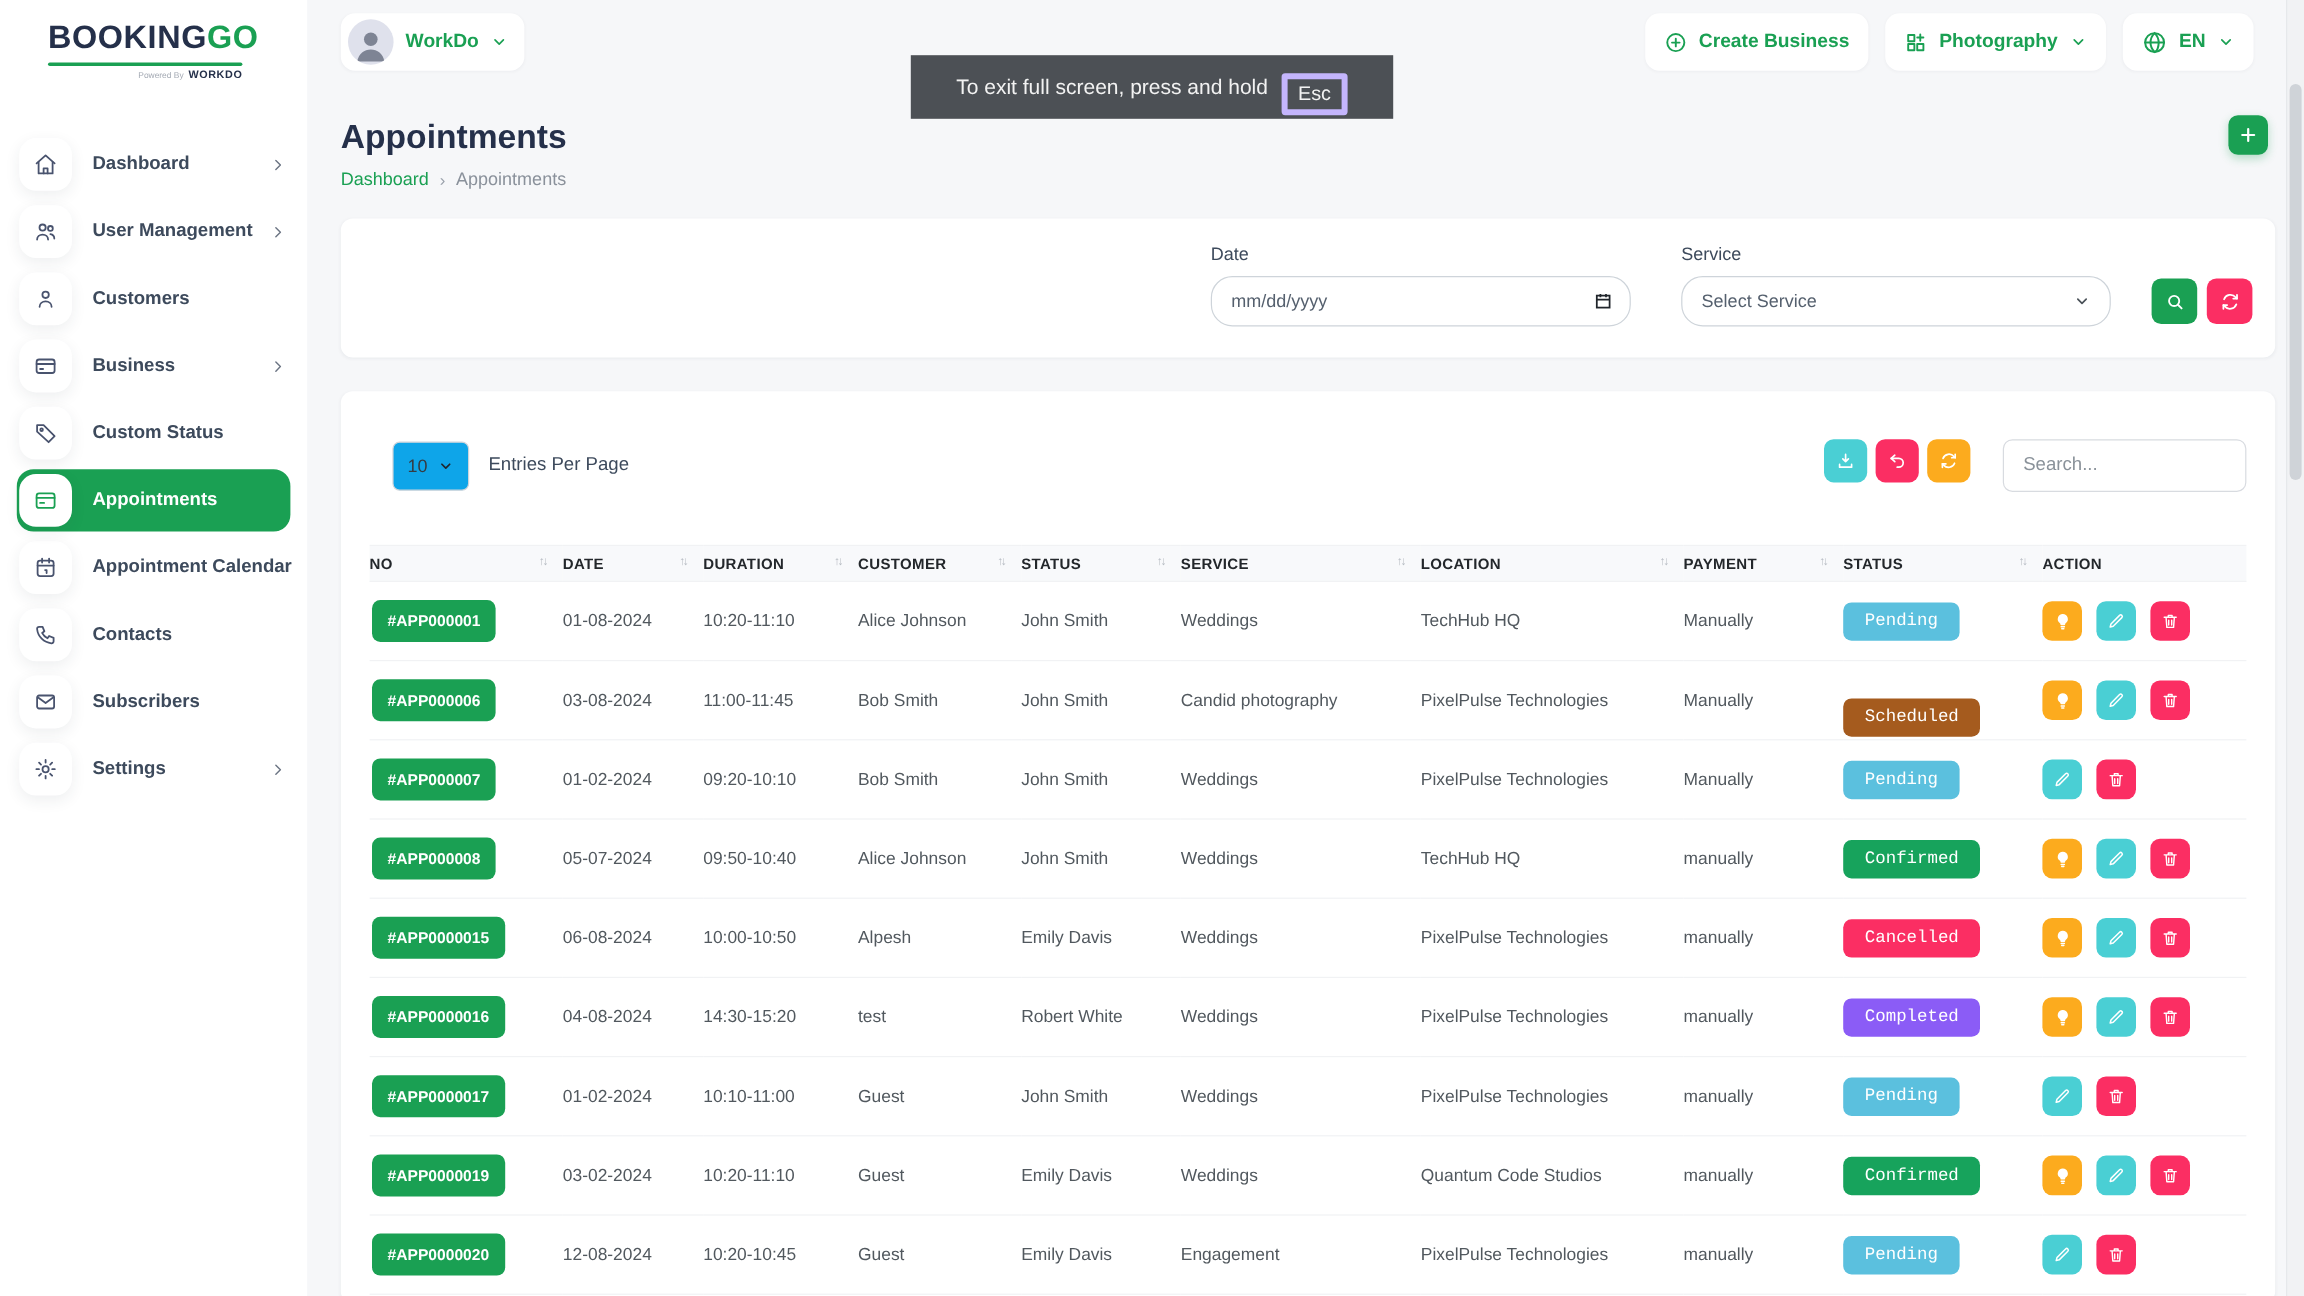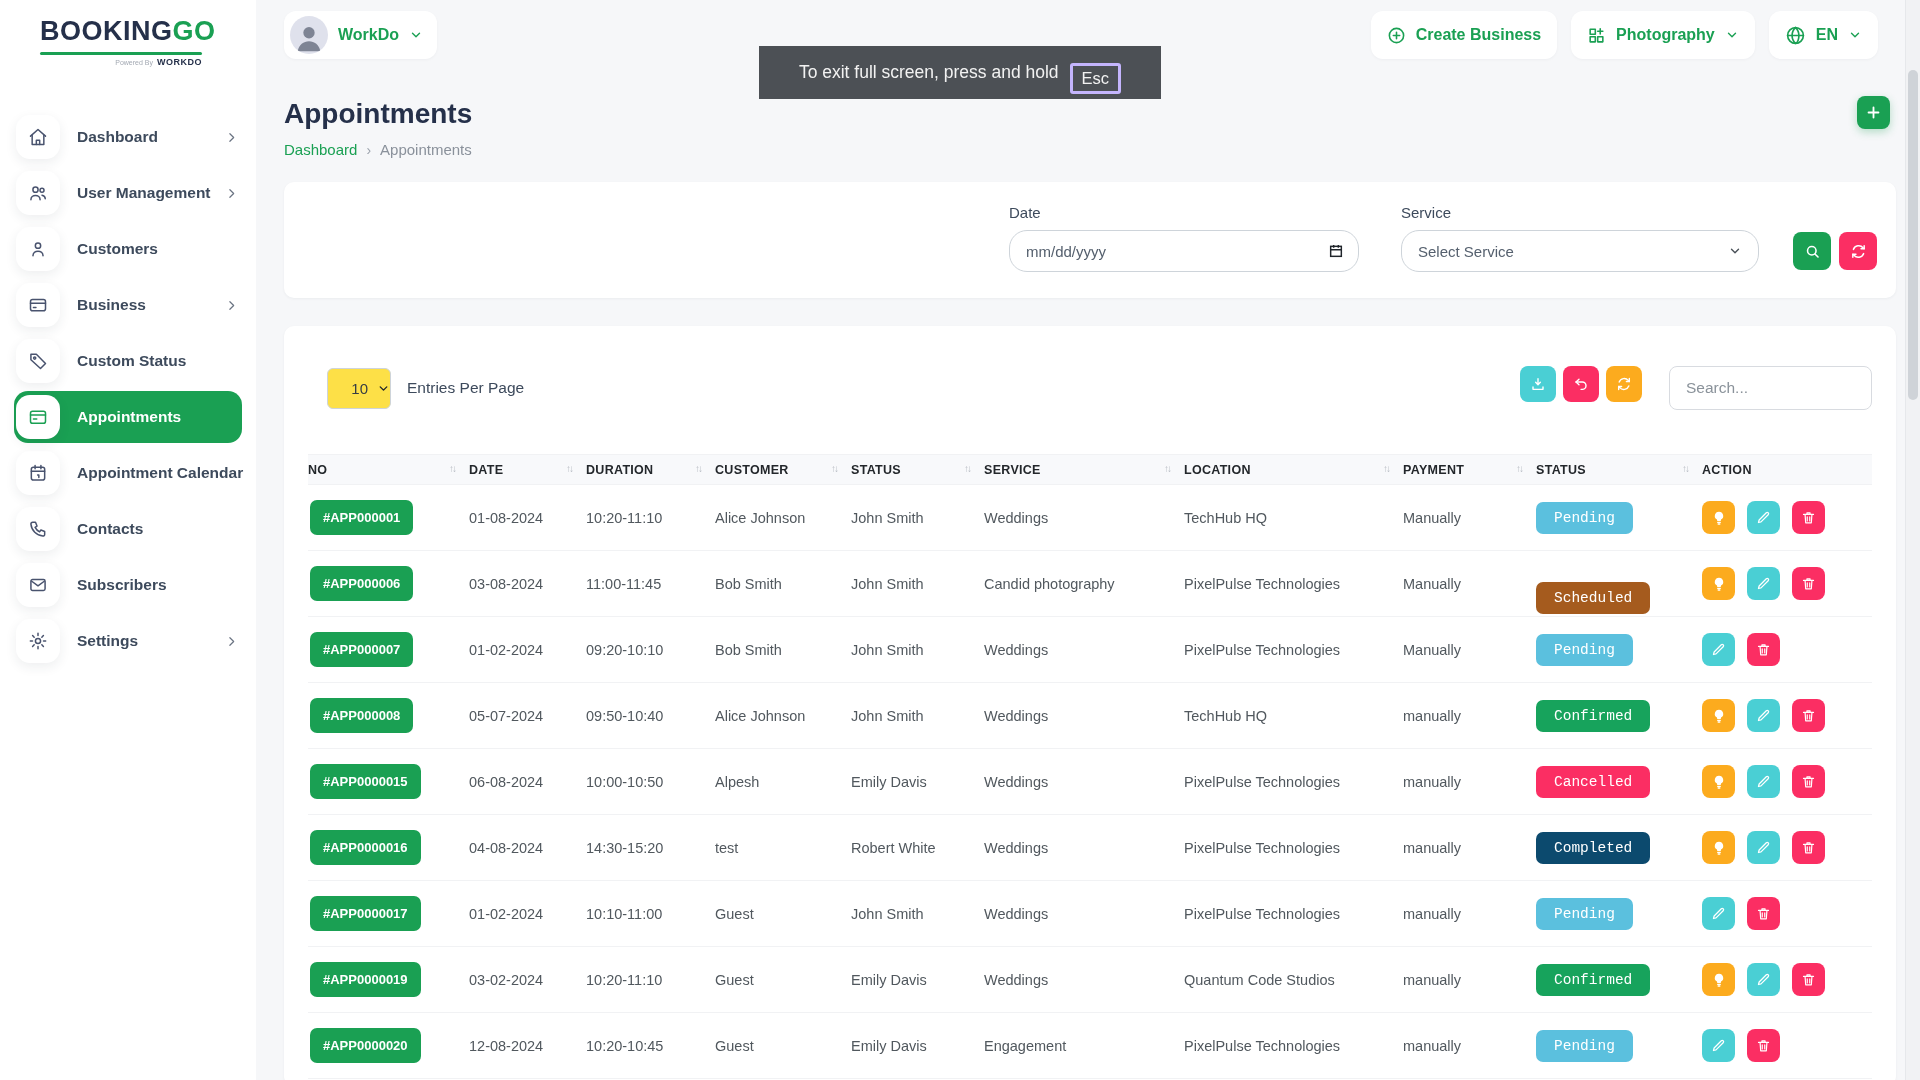--- a/index.html
+++ b/index.html
@@ -32,21 +32,21 @@
   .topbar { position:absolute; left:256px; top:0; right:0; height:70px; display:flex; align-items:center; padding:0 42px 0 28px; }
   .chip { background:#fff; border-radius:12px; display:flex; align-items:center; gap:10px; height:48px; padding:0 16px; box-shadow:0 1px 3px rgba(20,30,60,.04); cursor:pointer; }
   .workdo-chip { padding:0 14px 0 6px; }
   .avatar { width:38px; height:38px; border-radius:50%; background:#dfe1ec; overflow:hidden; display:flex; align-items:flex-end; justify-content:center; }
   .chip .chip-lbl { color:#1aa053; font-size:16px; font-weight:600; }
   .topbar-right { margin-left:auto; display:flex; gap:14px; }
   .chip svg.green-ic { stroke:#1aa053; }
 
   
   .toast { position:absolute; left:50%; transform:translateX(-50%); top:46px; width:402px; height:53px; background:#4c5055; color:#f2f2f2; display:flex; align-items:center; justify-content:center; font-size:17.5px; z-index:50; }
-  .toast .esc { border:3px solid #c4b5fd; border-radius:3px; padding:3px 9px; margin-left:11px; font-size:16.5px;margin-top:12px; }
+  .toast .esc { border:5px solid #c4b5fd; border-radius:3px; padding:3px 9px; margin-left:11px; font-size:16.5px;margin-top:12px; }
 
   
   .main { position:absolute; left:284px; top:70px; width:1612px; }
   .page-title { font-size:28px; font-weight:700; color:#25304a; margin-top:28px; }
   .breadcrumb { margin-top:11px; display:flex; align-items:center; gap:9px; font-size:15px; }
   .breadcrumb .bc-home { color:#1aa053; cursor:pointer; }
   .breadcrumb .bc-sep { color:#9aa1ab; font-size:14px; }
   .breadcrumb .bc-cur { color:#8a919b; }
   .add-btn { position:absolute; right:6px; top:26px; width:33px; height:33px; border:none; background:#1aa053; border-radius:8px; display:flex; align-items:center; justify-content:center; cursor:pointer; box-shadow:0 3px 8px rgba(26,160,83,.3); }
 
@@ -60,21 +60,21 @@
   .f-input { position:absolute; top:48px; height:42px; border:1px solid #ced4da; border-radius:18px; background:#fff; display:flex; align-items:center; font-size:15px; color:#55606e; cursor:pointer; }
   .f-date { left:725px; width:350px; padding:0 14px 0 16px; justify-content:space-between; }
   .f-service { left:1117px; width:358px; padding:0 16px; justify-content:space-between; }
   .sq-btn { position:absolute; top:50px; width:38px; height:38px; border:none; border-radius:8px; display:flex; align-items:center; justify-content:center; cursor:pointer; }
   .f-search-btn { left:1509px; background:#1aa053; }
   .f-reset-btn { left:1555px; background:#fb2e63; }
 
   
   .table-card { margin-top:28px; height:760px; padding:40px 24px 0; overflow:hidden; }
   .controls { display:flex; align-items:center; }
-  .entries-select { margin-left:19px; width:64px; height:41px; border:1px solid #ced4da; border-radius:6px; display:flex; align-items:center; justify-content:flex-end; gap:9px; font-size:15px; color:#353c44; cursor:pointer; background:#fde047; }
+  .entries-select { margin-left:19px; width:64px; height:41px; border:1px solid #ced4da; border-radius:6px; display:flex; align-items:center; justify-content:center; gap:9px; font-size:15px; color:#353c44; cursor:pointer; background:#0ea5e9; }
   .entries-lbl { margin-left:16px; font-size:15.5px; color:#3d4a5c; }
   .ctrl-right { margin-left:auto; display:flex; align-items:flex-start; gap:7px; }
   .mini-btn { width:36px; height:36px; border:none; border-radius:8px; display:flex; align-items:center; justify-content:center; cursor:pointer; }
   .mini-download { background:#4acfd4; }
   .mini-undo { background:#fb2e63; }
   .mini-refresh { background:#fcab1e; }
   .tbl-search { margin-left:20px; width:203px; height:44px; border:1px solid #d8dbe0; border-radius:8px; padding:0 16px; font-size:15.5px; color:#55606e; font-family:inherit; outline:none; }
   .tbl-search::placeholder { color:#8a929a; }
 
   table { width:100%; border-collapse:collapse; table-layout:fixed; margin-top:44px; }
@@ -546,21 +546,21 @@
   </tr>
           <tr>
     <td class="c-no"><span class="no-badge">#APP0000016</span></td>
     <td>04-08-2024</td>
     <td>14:30-15:20</td>
     <td>test</td>
     <td>Robert White</td>
     <td>Weddings</td>
     <td>PixelPulse Technologies</td>
     <td>manually</td>
-    <td><span class="status-badge" style="background: #0c4a6e;">Completed</span></td>
+    <td><span class="status-badge" style="background: #8b5cf6;">Completed</span></td>
     <td>
       <button class="act act-bulb">
         <svg width="16" height="16" viewBox="0 0 24 24" fill="none" stroke="#fff" stroke-width="1.9" stroke-linecap="round" stroke-linejoin="round">
                   <path d="M12 3.5a5.3 5.3 0 0 1 3 9.7c-.7.5-1 1.2-1 2v.3h-4v-.3c0-.8-.3-1.5-1-2a5.3 5.3 0 0 1 3-9.7z" fill="#fff"></path>
                   <path d="M10 18.5h4M10.7 21h2.6"></path>
                 </svg>
       </button>
       <button class="act act-edit">
         <svg width="15" height="15" viewBox="0 0 24 24" fill="none" stroke="#fff" stroke-width="2" stroke-linecap="round" stroke-linejoin="round">
                   <path d="m4 20 1-4L16.5 4.5a2.1 2.1 0 0 1 3 3L8 19l-4 1z"></path>

